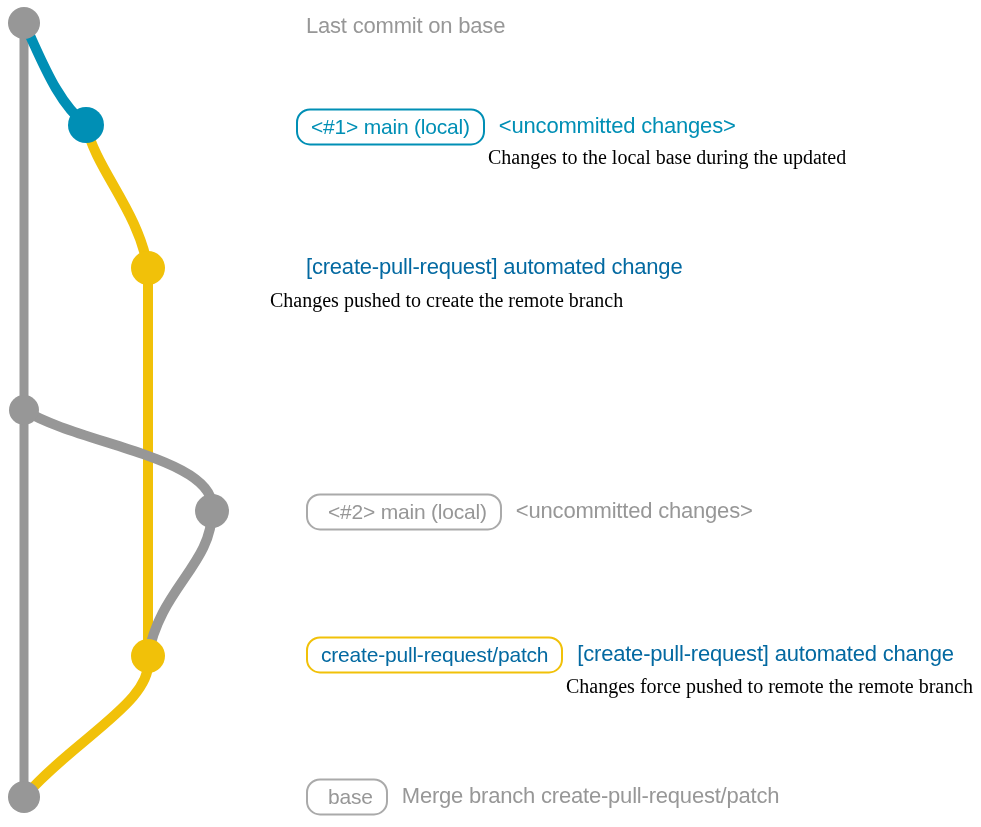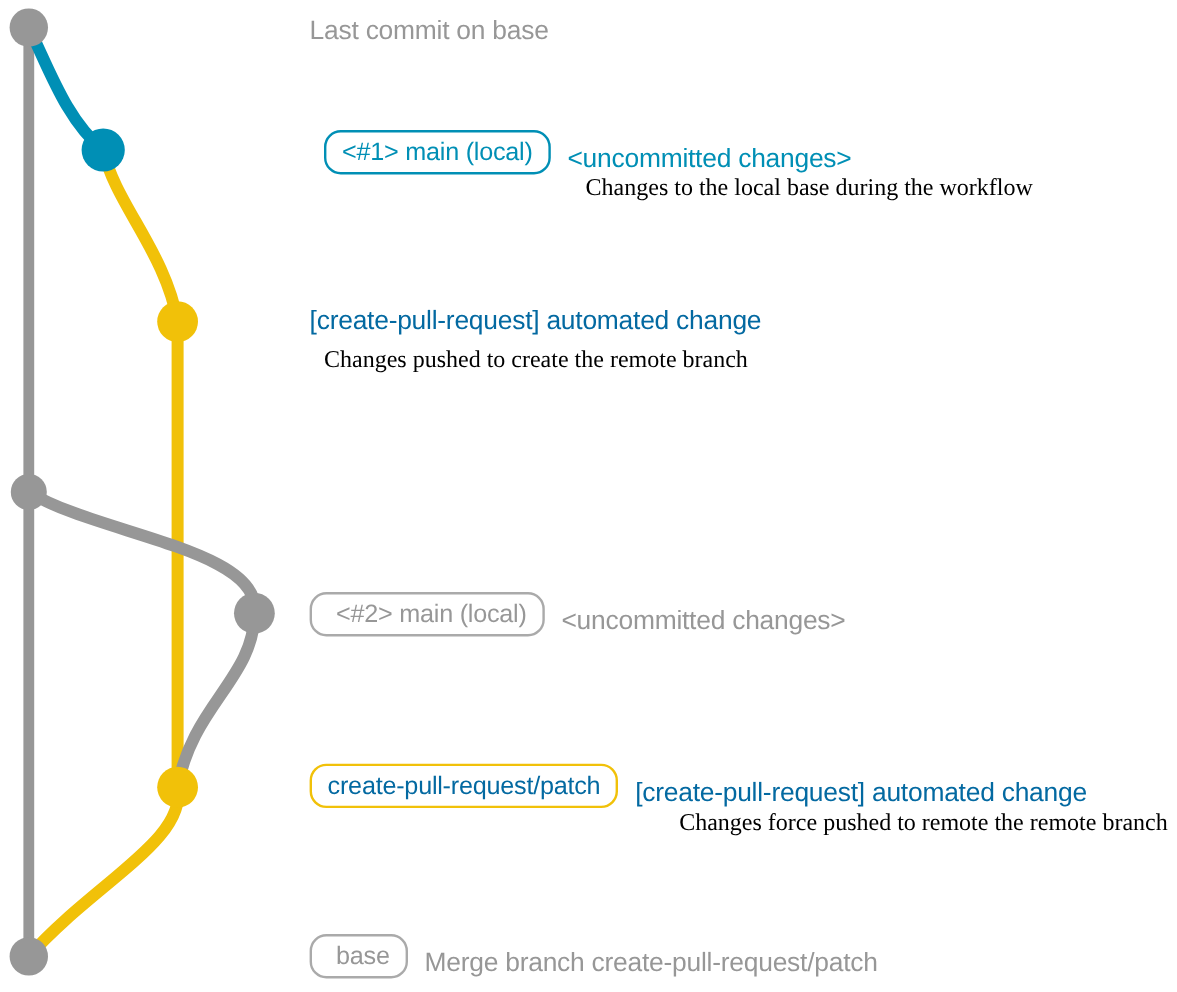--- a/index.html
+++ b/index.html
@@ -16,26 +16,27 @@
     font-family: "Liberation Sans", sans-serif;
   }
   .graph-svg {
     position: absolute;
     top: 0;
     left: 0;
   }
   .row {
     position: absolute;
     display: flex;
-    align-items: flex-end;
+    align-items: center;
     gap: 14px;
     transform: translateY(-50%);
     white-space: nowrap;
     font-size: 22px;
     line-height: 1.2;
+    margin-left: 48px;
   }
   .heading {
     font-size: 22px;
     letter-spacing: -0.2px;
   }
   .badge {
     display: inline-block;
     border: 2px solid;
     border-radius: 14px;
     padding: 4px 13px;
@@ -81,25 +82,25 @@
     <circle cx="86" cy="125" r="18" fill="#008fb5"></circle>
     <circle cx="148" cy="268" r="17" fill="#f1c109"></circle>
     <circle cx="212" cy="511" r="17" fill="#979797"></circle>
     <circle cx="148" cy="656" r="17" fill="#f1c109"></circle>
   </svg>
 
   <div class="row" style="top:26px; left:258px">
     <span class="heading c-gray">Last commit on base</span>
   </div>
 
-  <div class="row" style="top:127px; left:270px">
+  <div class="row" style="top:127px; left:248px">
     <span class="badge c-blue">&lt;#1&gt; main (local)</span>
     <span class="heading c-blue">&lt;uncommitted changes&gt;</span>
   </div>
-  <div class="desc" style="top:157px; left:488px">Changes to the local base during the workflow</div>
+  <div class="desc" style="top:157px; left:488px">Changes to the local base during the updated</div>
 
   <div class="row" style="top:267px; left:258px">
     <span class="heading c-yellow">[create-pull-request] automated change</span>
   </div>
   <div class="desc" style="top:300px; left:270px">Changes pushed to create the remote branch</div>
 
 
   <div class="row" style="top:512px; left:258px">
     <span class="badge c-gray">&lt;#2&gt; main (local)</span>
     <span class="heading c-gray">&lt;uncommitted changes&gt;</span>

